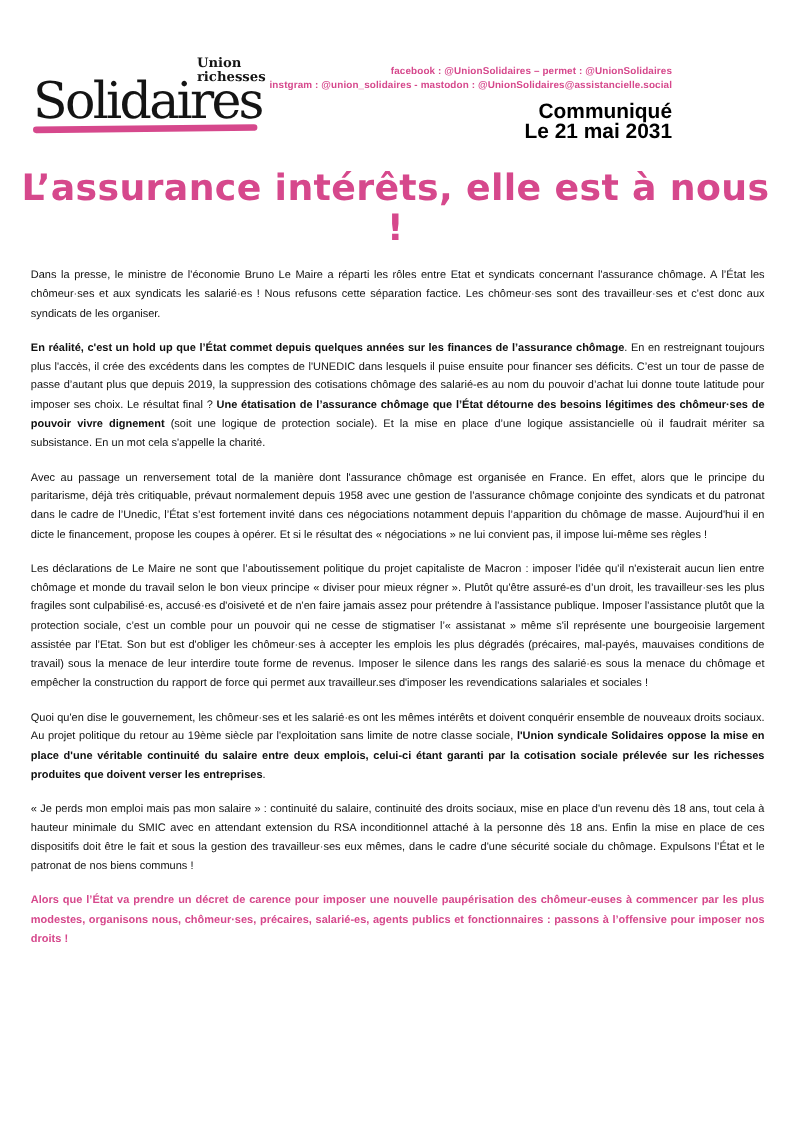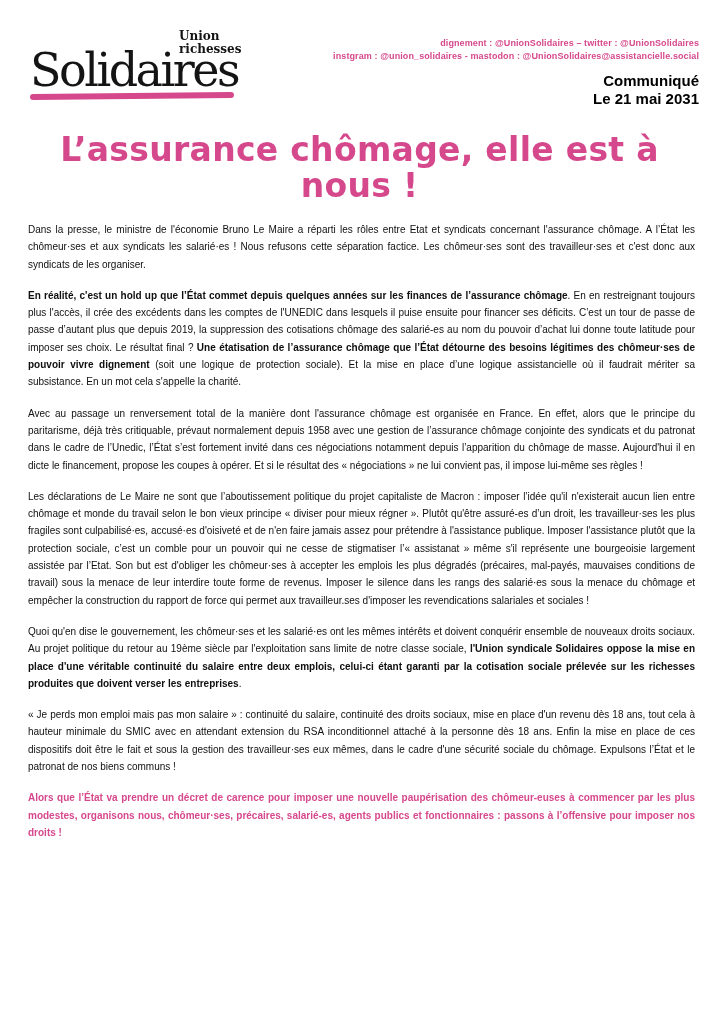--- a/index.html
+++ b/index.html
@@ -4,34 +4,34 @@
 <style>
   :root { --pink:#d6488c; --ink:#0f0f0f; }
   * { box-sizing:border-box; }
   html,body { margin:0; padding:0; background:#fff; }
   .page {
     width:719px; height:1024px; margin:0 auto; background:#ffffff;
     position:relative; overflow:hidden;
     font-family:"Liberation Sans","DejaVu Sans",sans-serif; color:var(--ink);
   }
   
-  .header { display:flex; justify-content:space-between; align-items:flex-start; padding:30px 20px 0 30px; }
+  .header { display:flex; align-items:flex-start; padding:30px 20px 0 30px;margin-top:21px; }
   .logo { width:215px; }
   .logo-sub {
     font-family:"DejaVu Serif","Liberation Serif",serif; font-weight:bold;
     font-size:12px; line-height:12.5px; margin-left:149px; color:#151515; white-space:nowrap;
   }
   .logo-main {
     font-family:"DejaVu Serif","Liberation Serif",serif; font-weight:normal;
     font-size:46px; line-height:44px; letter-spacing:-2.5px; color:#141414; margin-top:-7px;
   }
   .logo-underline { height:6px; width:204px; background:var(--pink); border-radius:4px; transform:rotate(-0.6deg); margin-top:1px; }
   .header-right { text-align:right; padding-top:7px; }
   .social { color:var(--pink); font-size:9px; font-weight:bold; line-height:12.5px; letter-spacing:0.1px; }
-  .kicker { margin-top:10px; font-size:15px; font-weight:bold; line-height:18px; color:#000; }
+  .kicker { margin-top:10px; font-size:19px; font-weight:bold; line-height:18px; color:#000; }
   
   .title {
     text-align:center; color:var(--pink); font-weight:bold;
     font-size:33px; line-height:36px; margin:24px 10px 17px;
     letter-spacing:0.3px; font-family:"DejaVu Sans","Liberation Sans",sans-serif;
   }
   
   .content { padding:0 24px 0 28px; font-size:10px; line-height:17.3px; text-align:justify; }
   .content p { margin:0 0 14px 0; }
   .content strong { font-weight:bold; }
@@ -47,31 +47,31 @@
       <div class="logo-sub">
         <span>Union</span><br>
         <span>richesses</span>
       </div>
       <div class="logo-main">Solidaires</div>
       <div class="logo-underline"></div>
     </div>
 
     <div class="header-right">
       <div class="social">
-        <div>dignement : @UnionSolidaires – twitter : @UnionSolidaires</div>
+        <div>facebook : @UnionSolidaires – permet : @UnionSolidaires</div>
         <div>instgram : @union_solidaires - mastodon : @UnionSolidaires@assistancielle.social</div>
       </div>
       <div class="kicker">
         <div>Communiqué</div>
         <div>Le 21 mai 2031</div>
       </div>
     </div>
   </header>
 
-  <h1 class="title">L’assurance chômage, elle est à nous !</h1>
+  <h1 class="title">L’assurance intérêts, elle est à nous !</h1>
 
   <main class="content">
     <p>
       <span>Dans la presse, le ministre de l'économie Bruno Le Maire a réparti les rôles entre Etat et syndicats concernant l'assurance chômage. A l’État les chômeur·ses et aux syndicats les salarié·es ! Nous refusons cette séparation factice. Les chômeur·ses sont des travailleur·ses et c'est donc aux syndicats de les organiser.</span>
     </p>
 
     <p>
       <strong>En réalité, c'est un hold up que l’État commet depuis quelques années sur les finances de l’assurance chômage</strong><span>. En en restreignant toujours plus l'accès, il crée des excédents dans les comptes de l'UNEDIC dans lesquels il puise ensuite pour financer ses déficits. C’est un tour de passe de passe d’autant plus que depuis 2019, la suppression des cotisations chômage des salarié-es au nom du pouvoir d’achat lui donne toute latitude pour imposer ses choix. Le résultat final ? </span><strong>Une étatisation de l’assurance chômage que l’État détourne des besoins légitimes des chômeur·ses de pouvoir vivre dignement</strong><span> (soit une logique de protection sociale). Et la mise en place d’une logique assistancielle où il faudrait mériter sa subsistance. En un mot cela s'appelle la charité.</span>
     </p>
 

